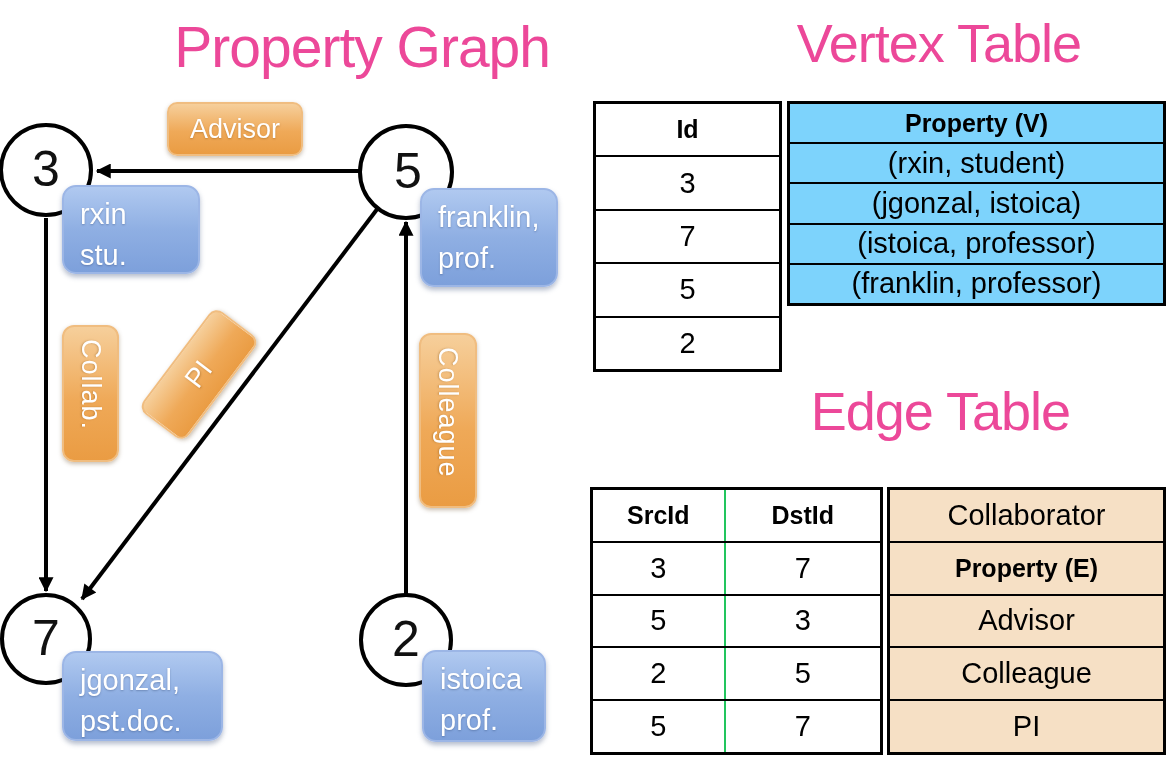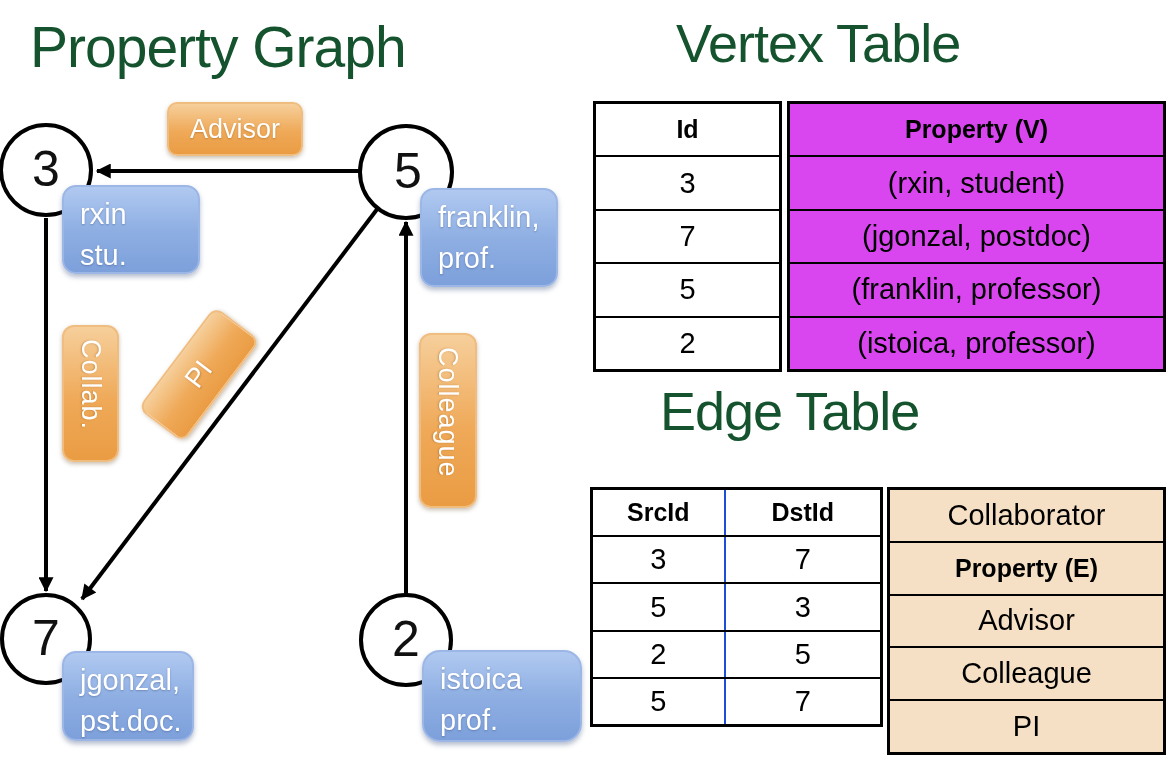--- a/index.html
+++ b/index.html
@@ -3,22 +3,22 @@
 <meta charset="utf-8">
 <style>
   html,body { margin:0; padding:0; background:#ffffff; }
   #stage {
     position:relative; width:1170px; height:760px; background:#ffffff;
     font-family:"Liberation Sans", sans-serif; color:#000; overflow:hidden;
   }
   #stage * { box-sizing:border-box; }
 
   .title {
-    position:absolute; text-align:left; font-size:54px; font-weight:400;
-    letter-spacing:-1px; color:#14532d; white-space:nowrap;
+    position:absolute; text-align:right; font-size:54px; font-weight:400;
+    letter-spacing:-1px; color:#ec4899; white-space:nowrap;
   }
 
   
   .graph-svg { position:absolute; left:0; top:0; }
   .node-num {
     position:absolute; transform:translate(-50%,-52%);
     font-size:50px; font-weight:400; color:#111; line-height:1;
   }
 
   .edge-label {
@@ -51,21 +51,21 @@
   .tbl .row {
     flex:1; display:flex; align-items:stretch;
     border-top:2px solid #000; font-size:29px;
   }
   .tbl .row:first-child { border-top:none; }
   .tbl .row.hdr { font-size:25px; font-weight:700; }
   .tbl .cell {
     flex:1; display:flex; align-items:center; justify-content:center;
     white-space:nowrap;
   }
-  .tbl .cell + .cell { border-left:2px solid #1d4ed8;text-align:center; }
+  .tbl .cell + .cell { border-left:2px solid #22c55e;text-align:center; }
   .tbl .cell.src { flex:0 0 45.5%; }
 </style>
 </head>
 <body>
 
 <div id="stage">
 
   <div class="title" style="left:30px; top:14px; width:520px; font-size:57px;">Property Graph</div>
 
   <svg class="graph-svg" width="585" height="760" viewBox="0 0 585 760">
@@ -99,25 +99,25 @@
   <div class="edge-label vertical" style="left:419px; top:333px; width:58px; height:175px; line-height:54px;">Colleague</div>
 
   <div class="vertex-box" style="left:62px; top:185px; width:138px; height:89px;">
     <div>rxin</div>
     <div>stu.</div>
   </div>
   <div class="vertex-box" style="left:420px; top:188px; width:138px; height:99px;">
     <div>franklin,</div>
     <div>prof.</div>
   </div>
-  <div class="vertex-box" style="left:62px; top:651px; width:132px; height:90px;">
+  <div class="vertex-box" style="left:62px; top:651px; width:161px; height:90px;">
     <div>jgonzal,</div>
     <div>pst.doc.</div>
   </div>
-  <div class="vertex-box" style="left:422px; top:650px; width:160px; height:92px;border-radius:18px;">
+  <div class="vertex-box" style="left:422px; top:650px; width:124px; height:92px;">
     <div>istoica</div>
     <div>prof.</div>
   </div>
 
   <div class="title" style="left:676px; top:12px; width:405px;">Vertex Table</div>
 
   <div class="tbl" style="left:593px; top:101px; width:189px; height:271px;">
     <div class="row hdr">
       <div class="cell">Id</div>
     </div>
@@ -128,41 +128,41 @@
       <div class="cell">7</div>
     </div>
     <div class="row">
       <div class="cell">5</div>
     </div>
     <div class="row">
       <div class="cell">2</div>
     </div>
   </div>
 
-  <div class="tbl" style="left:787px; top:101px; width:379px; height:271px; background:#d946ef;">
+  <div class="tbl" style="left:787px; top:101px; width:379px; height:205px; background:#7dd3fc;">
     <div class="row hdr">
       <div class="cell">Property (V)</div>
     </div>
     <div class="row">
       <div class="cell">(rxin, student)</div>
     </div>
     <div class="row">
-      <div class="cell">(jgonzal, postdoc)</div>
+      <div class="cell">(jgonzal, istoica)</div>
+    </div>
+    <div class="row">
+      <div class="cell">(istoica, professor)</div>
     </div>
     <div class="row">
       <div class="cell">(franklin, professor)</div>
     </div>
-    <div class="row">
-      <div class="cell">(istoica, professor)</div>
-    </div>
   </div>
 
   <div class="title" style="left:660px; top:380px; width:410px;">Edge Table</div>
 
-  <div class="tbl" style="left:590px; top:487px; width:293px; height:240px;">
+  <div class="tbl" style="left:590px; top:487px; width:293px; height:268px;">
     <div class="row hdr">
       <div class="cell src">SrcId</div>
       <div class="cell">DstId</div>
     </div>
     <div class="row">
       <div class="cell src">3</div>
       <div class="cell">7</div>
     </div>
     <div class="row">
       <div class="cell src">5</div>

